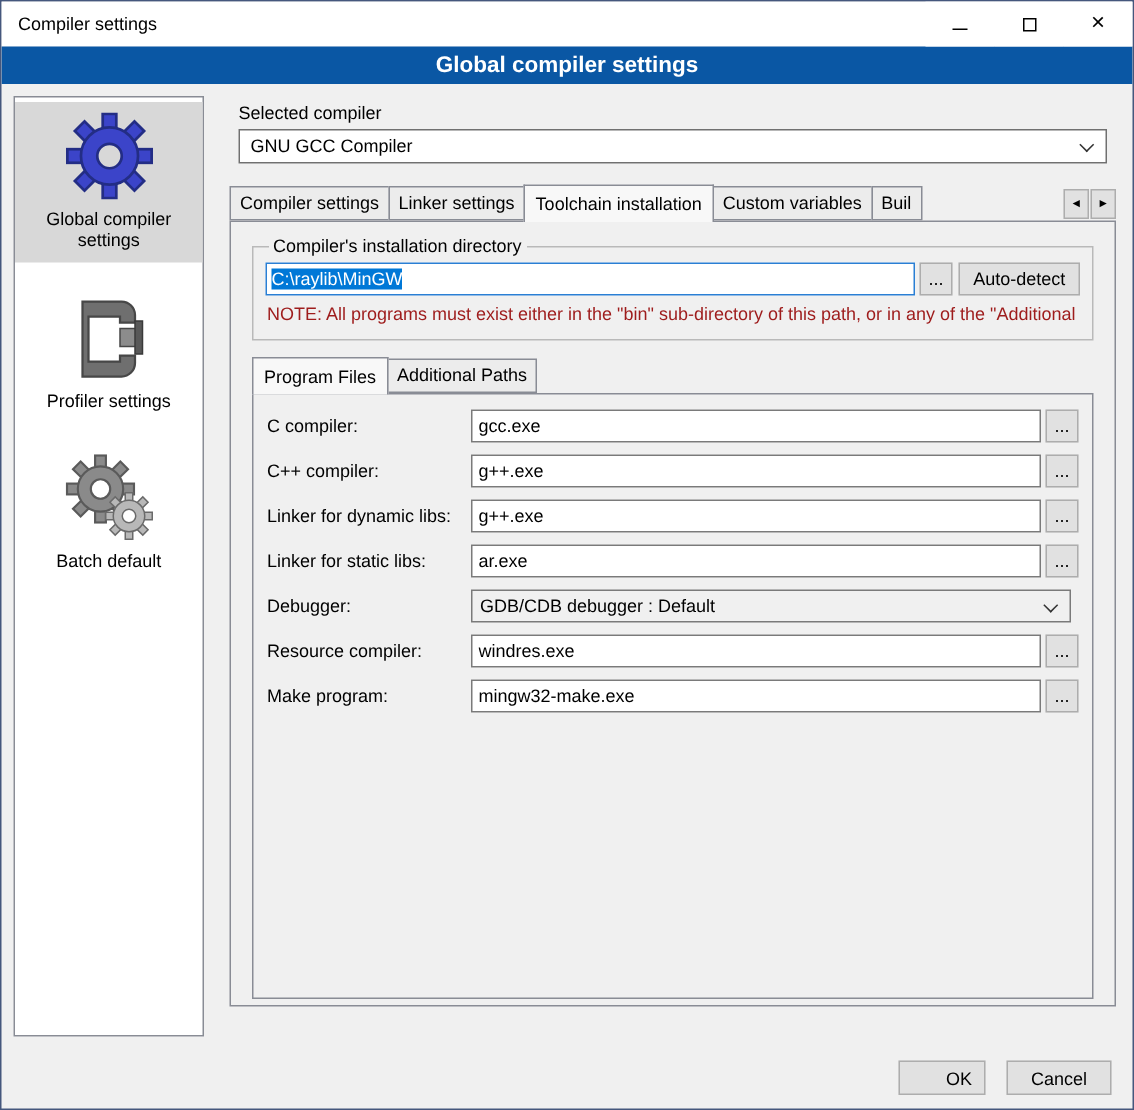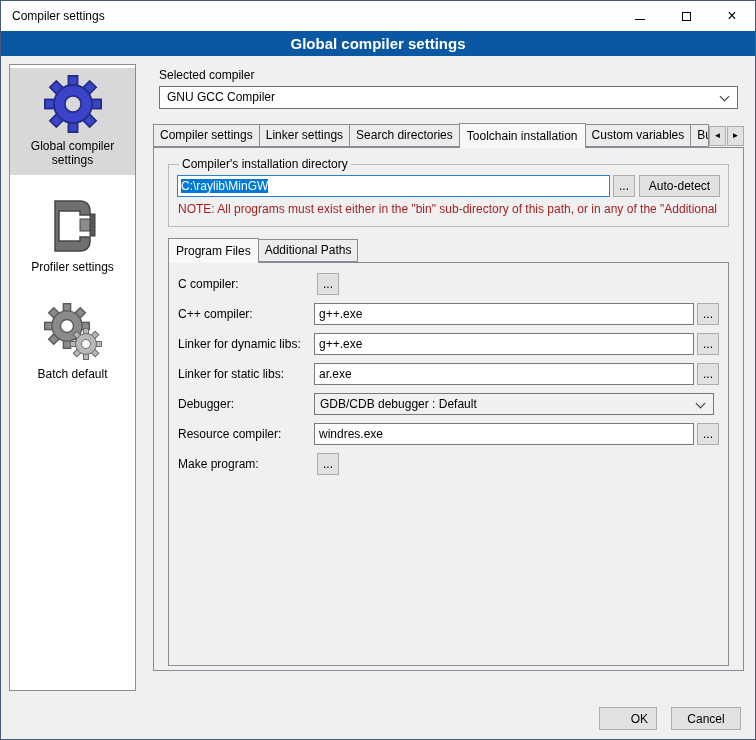--- a/index.html
+++ b/index.html
@@ -188,21 +188,20 @@
 
     <div class="combo">
       <span>GNU GCC Compiler</span>
       <span class="chevron"></span>
     </div>
 
 
     <div class="tabstrip">
       <div class="tab">Compiler settings</div>
       <div class="tab">Linker settings</div>
-      <div class="tab">Search directories</div>
       <div class="tab active">Toolchain installation</div>
       <div class="tab">Custom variables</div>
       <div class="tab cut">Buil</div>
       <div class="tab-arrows">
         <div class="arrow-btn">◄</div>
         <div class="arrow-btn">►</div>
       </div>
     </div>
 
     <div class="tabpanel">
@@ -221,20 +220,21 @@
 
       <div class="subtabstrip">
         <div class="tab active">Program Files</div>
         <div class="tab">Additional Paths</div>
       </div>
 
       <div class="subpanel">
 
         <div class="prow">
           <span class="plabel">C compiler:</span>
+          <input class="pfield" value="gcc.exe" style="">
           <button class="btn mini-btn">...</button>
         </div>
 
         <div class="prow">
           <span class="plabel">C++ compiler:</span>
           <input class="pfield" value="g++.exe" style="">
           <button class="btn mini-btn">...</button>
         </div>
 
         <div class="prow">
@@ -258,20 +258,21 @@
         </div>
 
         <div class="prow">
           <span class="plabel">Resource compiler:</span>
           <input class="pfield" value="windres.exe" style="">
           <button class="btn mini-btn">...</button>
         </div>
 
         <div class="prow">
           <span class="plabel">Make program:</span>
+          <input class="pfield" value="mingw32-make.exe" style="">
           <button class="btn mini-btn">...</button>
         </div>
 
       </div>
     </div>
   </div>
 
   <div class="footer-btns">
     <button class="btn b-ok">OK</button>
     <button class="btn b-cancel">Cancel</button>

